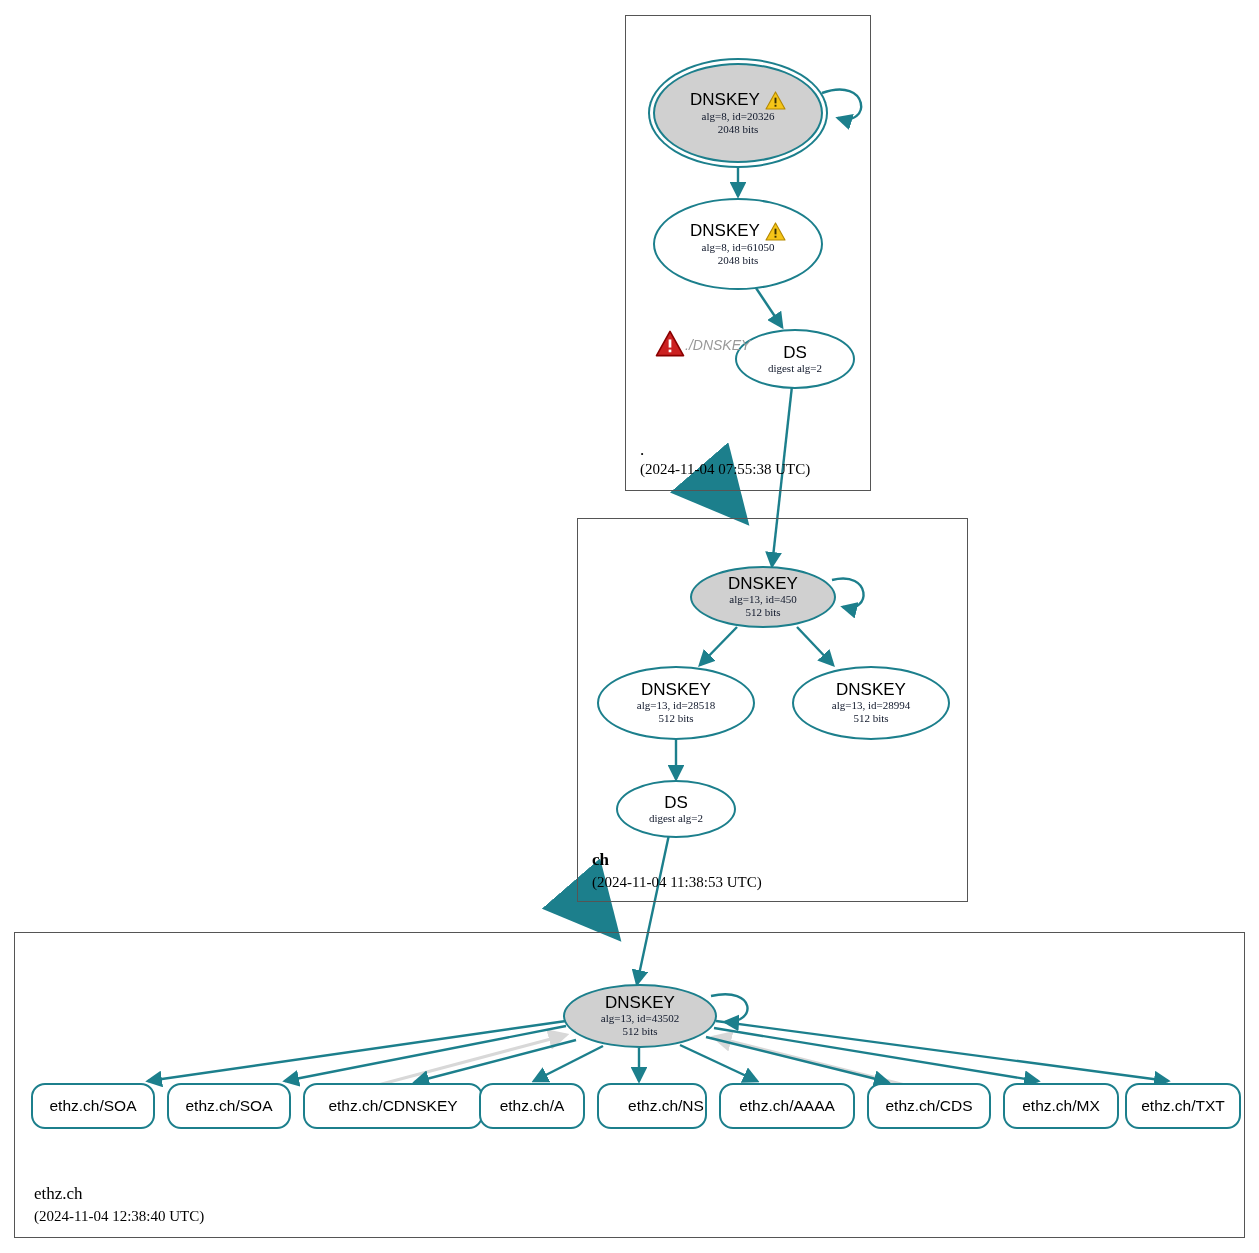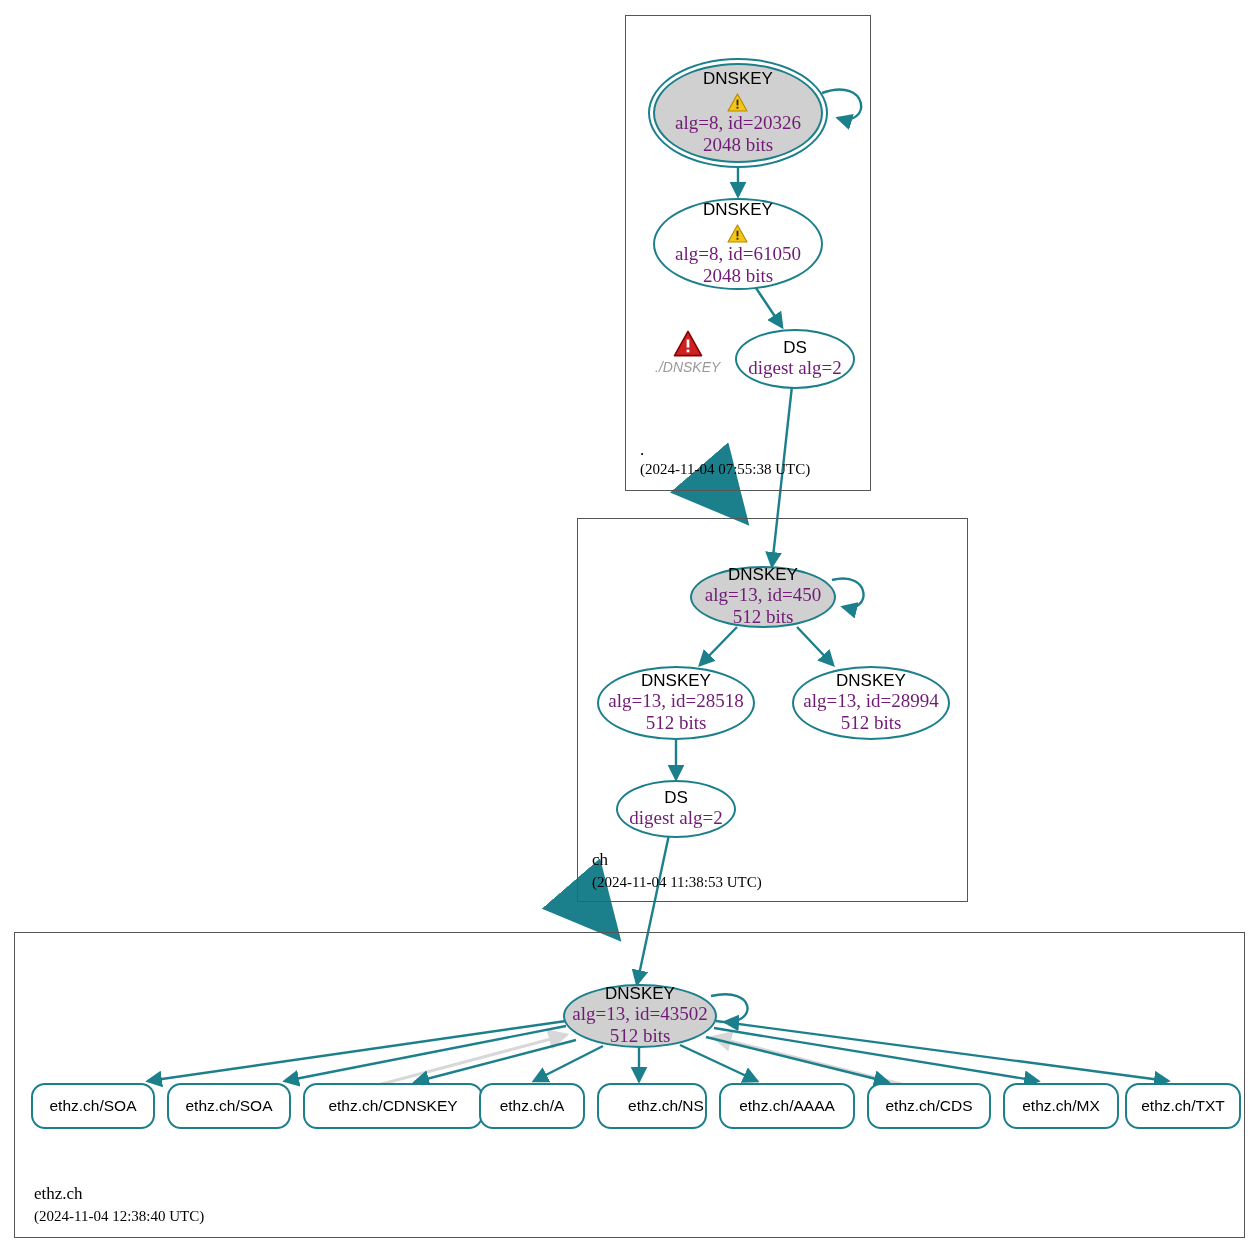--- a/index.html
+++ b/index.html
@@ -60,38 +60,36 @@
     box-shadow: 0 0 0 3px #ffffff, 0 0 0 5px #1c7f8c;
   }
   .node .title {
     font-family: "Liberation Sans", sans-serif;
     font-size: 17px;
     color: #000000;
     line-height: 1.05;
     display: flex;
     align-items: center;
     gap: 5px;
-    flex-direction: column;
   }
   .node .sub {
     font-family: "Liberation Serif", serif;
-    font-size: 19px;
-    color: #701a75;
+    font-size: 11px;
+    color: #0f172a;
     line-height: 1.15;
     text-align: center;
   }
   .node.rrset .title {
     font-size: 15.5px;
   }
   .warn-tri { display: inline-block; vertical-align: middle; line-height: 0; }
 
   .error-marker {
     position: absolute;
     display: flex;
-    flex-direction: column;
     align-items: center;
   }
   .error-marker .err-label {
     font-family: "Liberation Sans", sans-serif;
     font-size: 14px;
     font-style: italic;
     color: #999999;
     margin-top: -2px;
     white-space: nowrap;
   }
@@ -147,21 +145,21 @@
     <path d="M 706 1037 L 888 1082" fill="none" stroke="#1c7f8c" stroke-width="2.4" marker-end="url(#arrow-teal)"></path>
     <path d="M 714 1028 L 1038 1081" fill="none" stroke="#1c7f8c" stroke-width="2.4" marker-end="url(#arrow-teal)"></path>
     <path d="M 716 1021 L 1168 1081" fill="none" stroke="#1c7f8c" stroke-width="2.4" marker-end="url(#arrow-teal)"></path>
   </svg>
 
   <div class="zone-box" style="left:625px; top:15px; width:246px; height:476px;"></div>
   <div class="zone-label zone-name" style="left:640px; top:440px;">.</div>
   <div class="zone-label zone-time" style="left:640px; top:461px;">(2024-11-04 07:55:38 UTC)</div>
 
   <div class="zone-box" style="left:577px; top:518px; width:391px; height:384px;"></div>
-  <div class="zone-label zone-name" style="left:592px; top:850px;">ch</div>
+  <div class="zone-label zone-name" style="left:592px; top:850px;font-weight:bold;">ch</div>
   <div class="zone-label zone-time" style="left:592px; top:874px;">(2024-11-04 11:38:53 UTC)</div>
 
   <div class="zone-box" style="left:14px; top:932px; width:1231px; height:306px;"></div>
   <div class="zone-label zone-name" style="left:34px; top:1184px;">ethz.ch</div>
   <div class="zone-label zone-time" style="left:34px; top:1208px;">(2024-11-04 12:38:40 UTC)</div>
 
   <div class="node ellipse secure-key trust-anchor" style="left:653px; top:63px; width:170px; height:100px;">
     <div class="title">
       <span>DNSKEY</span>
       <span class="warn-tri">

